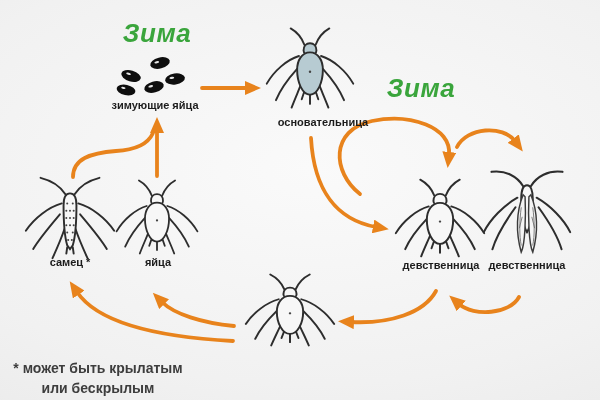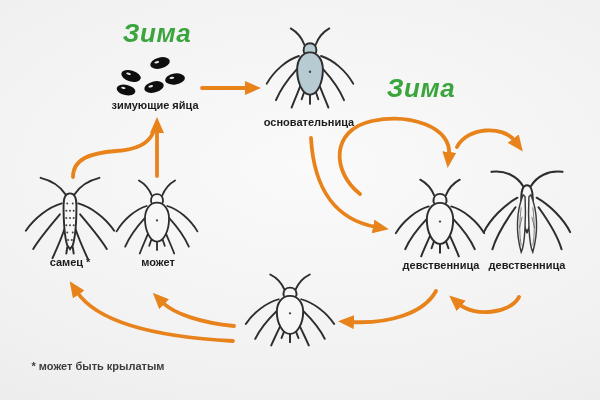--- a/index.html
+++ b/index.html
@@ -16,21 +16,21 @@
     font-weight:bold;font-style:italic;
     font-size:26px;letter-spacing:0.5px;white-space:nowrap;
   }
   .node-label{
     color:var(--label-black,#1c1c1c);
     font-weight:bold;font-size:11px;line-height:14px;white-space:nowrap;
   }
   .node-label span{display:block;}
   .footnote{
     color:var(--footnote-gray,#3d3d3d);
-    font-weight:bold;font-size:11px;line-height:1.4;white-space:nowrap;
+    font-weight:bold;font-size:14px;line-height:1.4;white-space:nowrap;
   }
   svg{display:block;}
   .arrow{
     stroke:var(--arrow-orange,#e8831c);
     stroke-width:3.8;fill:none;stroke-linecap:round;
   }
   .ahead{fill:var(--arrow-orange,#e8831c);}
   .ink path, path.ink{
     stroke:var(--insect-stroke,#2d2d2d);
     stroke-width:2.1;fill:none;stroke-linecap:round;
@@ -165,31 +165,31 @@
     <g transform="rotate(-15 44 32)">
         <ellipse class="egg" cx="44" cy="32" rx="10" ry="5.5"></ellipse>
         <ellipse class="gleam" cx="41" cy="30.5" rx="2.4" ry="1.1"></ellipse>
       </g>
   </svg>
   <div class="abs center node-label" style="left:155px;top:98px">зимующие яйца</div>
 
   <svg class="abs" style="left:264px;top:22px;--body-fill:var(--foundress-body)" width="92" height="92">
     <use href="#sym-aphid" width="92" height="92"></use>
   </svg>
-  <div class="abs center node-label" style="left:309px;top:115px">основательница</div>
+  <div class="abs center node-label" style="left:323px;top:115px">основательница</div>
 
   <svg class="abs" style="left:24px;top:176px" width="92" height="84" viewBox="0 0 100 92" preserveAspectRatio="none">
     <use href="#sym-aphid-male" width="100" height="92"></use>
   </svg>
   <div class="abs center node-label" style="left:70px;top:255px">самец *</div>
 
   <svg class="abs" style="left:114px;top:178px" width="86" height="78" viewBox="0 0 100 92" preserveAspectRatio="none">
     <use href="#sym-aphid" width="100" height="92"></use>
   </svg>
-  <div class="abs center node-label" style="left:158px;top:255px">может</div>
+  <div class="abs center node-label" style="left:158px;top:255px">яйца</div>
 
   <svg class="abs" style="left:393px;top:177px" width="94" height="82" viewBox="0 0 100 92" preserveAspectRatio="none">
     <use href="#sym-aphid" width="100" height="92"></use>
   </svg>
   <div class="abs center node-label" style="left:441px;top:258px">
     <span>девственница</span>
   </div>
 
   <svg class="abs" style="left:479px;top:169px" width="96" height="88" viewBox="0 0 100 92" preserveAspectRatio="none">
     <use href="#sym-aphid-winged" width="100" height="92"></use>
@@ -197,15 +197,16 @@
   <div class="abs center node-label" style="left:527px;top:258px">
     <span>девственница</span>
   </div>
 
   <svg class="abs" style="left:243px;top:272px" width="94" height="76" viewBox="0 0 100 92" preserveAspectRatio="none">
     <use href="#sym-aphid" width="100" height="92"></use>
   </svg>
 
   <div class="abs center footnote" style="left:98px;top:359px">
     <span style="display:block">* может быть крылатым</span>
+    <span style="display:block">или бескрылым</span>
   </div>
 
 </div>
 
 </body></html>

